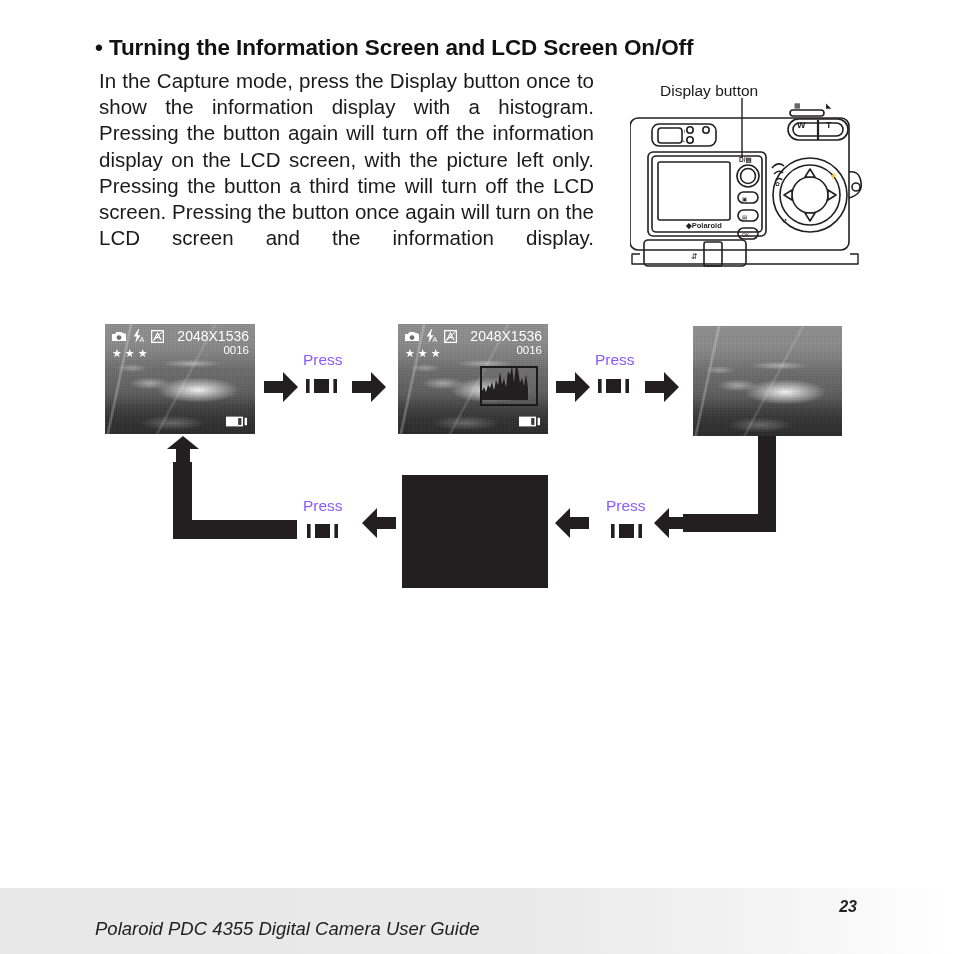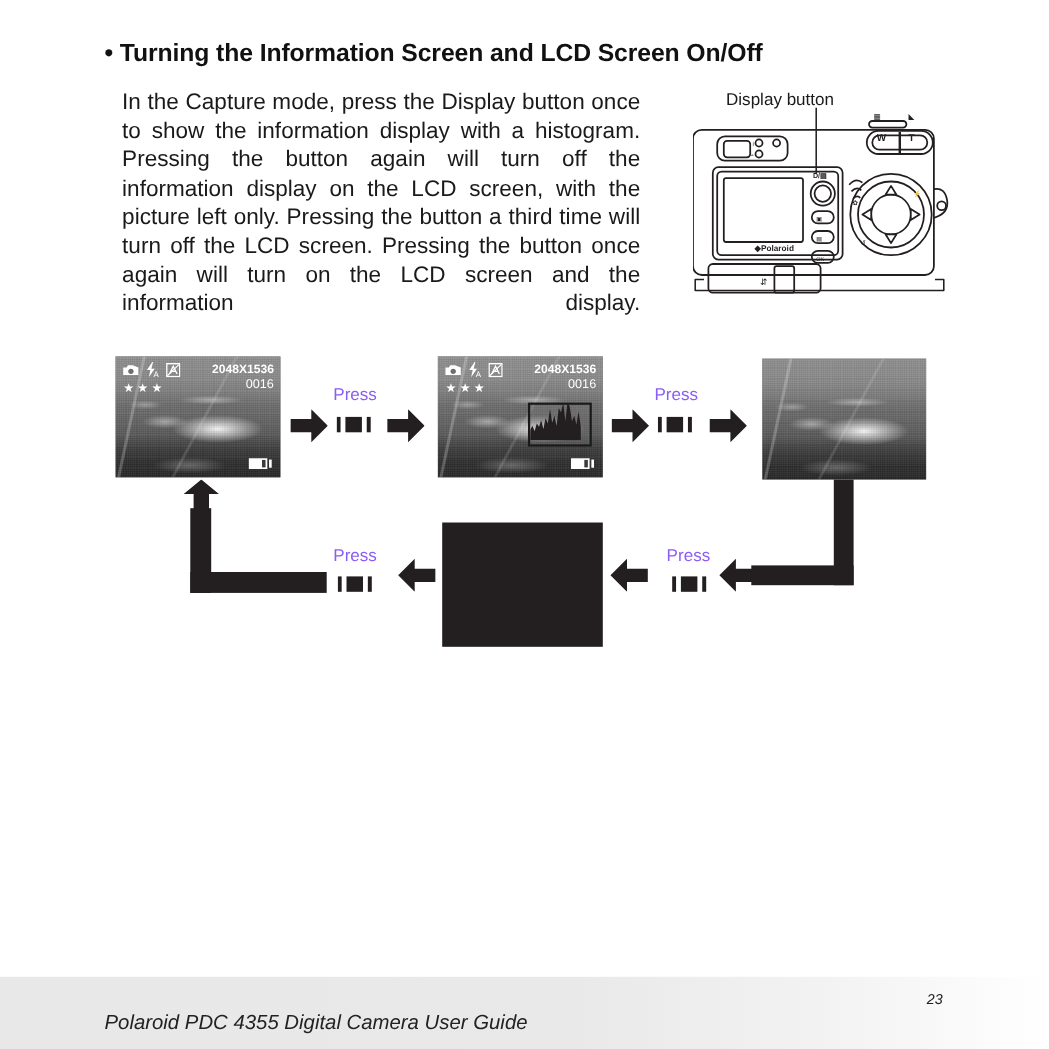--- a/index.html
+++ b/index.html
@@ -34,21 +34,21 @@
     position: absolute;
     left: 95px;
     top: 64px;
     width: 503px;
     font-size: 20.5px;
     line-height: 26.2px;
     color: #1a1a1a;
     text-align: justify;
     text-justify: inter-word;
   }
-  .body-copy p { margin: 16px; }
+  .body-copy p { margin: 4px; }
   .body-copy p:after {
     content: "";
     display: inline-block;
     width: 100%;
   }
 
   
   .camera-wrap {
     position: absolute;
     left: 630px;
@@ -112,22 +112,22 @@
     position: absolute;
     left: 7px; top: 24px;
     font-size: 11px;
     letter-spacing: 3px;
     line-height: 1;
     color: #fff;
   }
   .osd-res {
     position: absolute;
     right: 6px; top: 5px;
-    font-size: 11px;
-    font-weight: bold;
+    font-size: 14px;
+    font-weight: normal;
     letter-spacing: 0px;
     text-align: left;
     line-height: 14px;
   }
   .osd-count {
     position: absolute;
     right: 6px; top: 19px;
     font-size: 11.5px;
     font-weight: normal;
     text-align: right;
@@ -181,22 +181,22 @@
     font-size: 18.5px;
     font-weight: normal;
     font-style: italic;
     color: #222;
     line-height: 26px;
   }
   .footer-page {
     position: absolute;
     right: 97px;
     bottom: 38px;
-    font-size: 13px;
-    font-weight: normal;
+    font-size: 16px;
+    font-weight: bold;
     font-style: italic;
     color: #222;
   }
 </style>
 </head>
 <body>
 
 <div class="page">
 
   <div class="heading">• Turning the Information Screen and LCD Screen On/Off</div>

